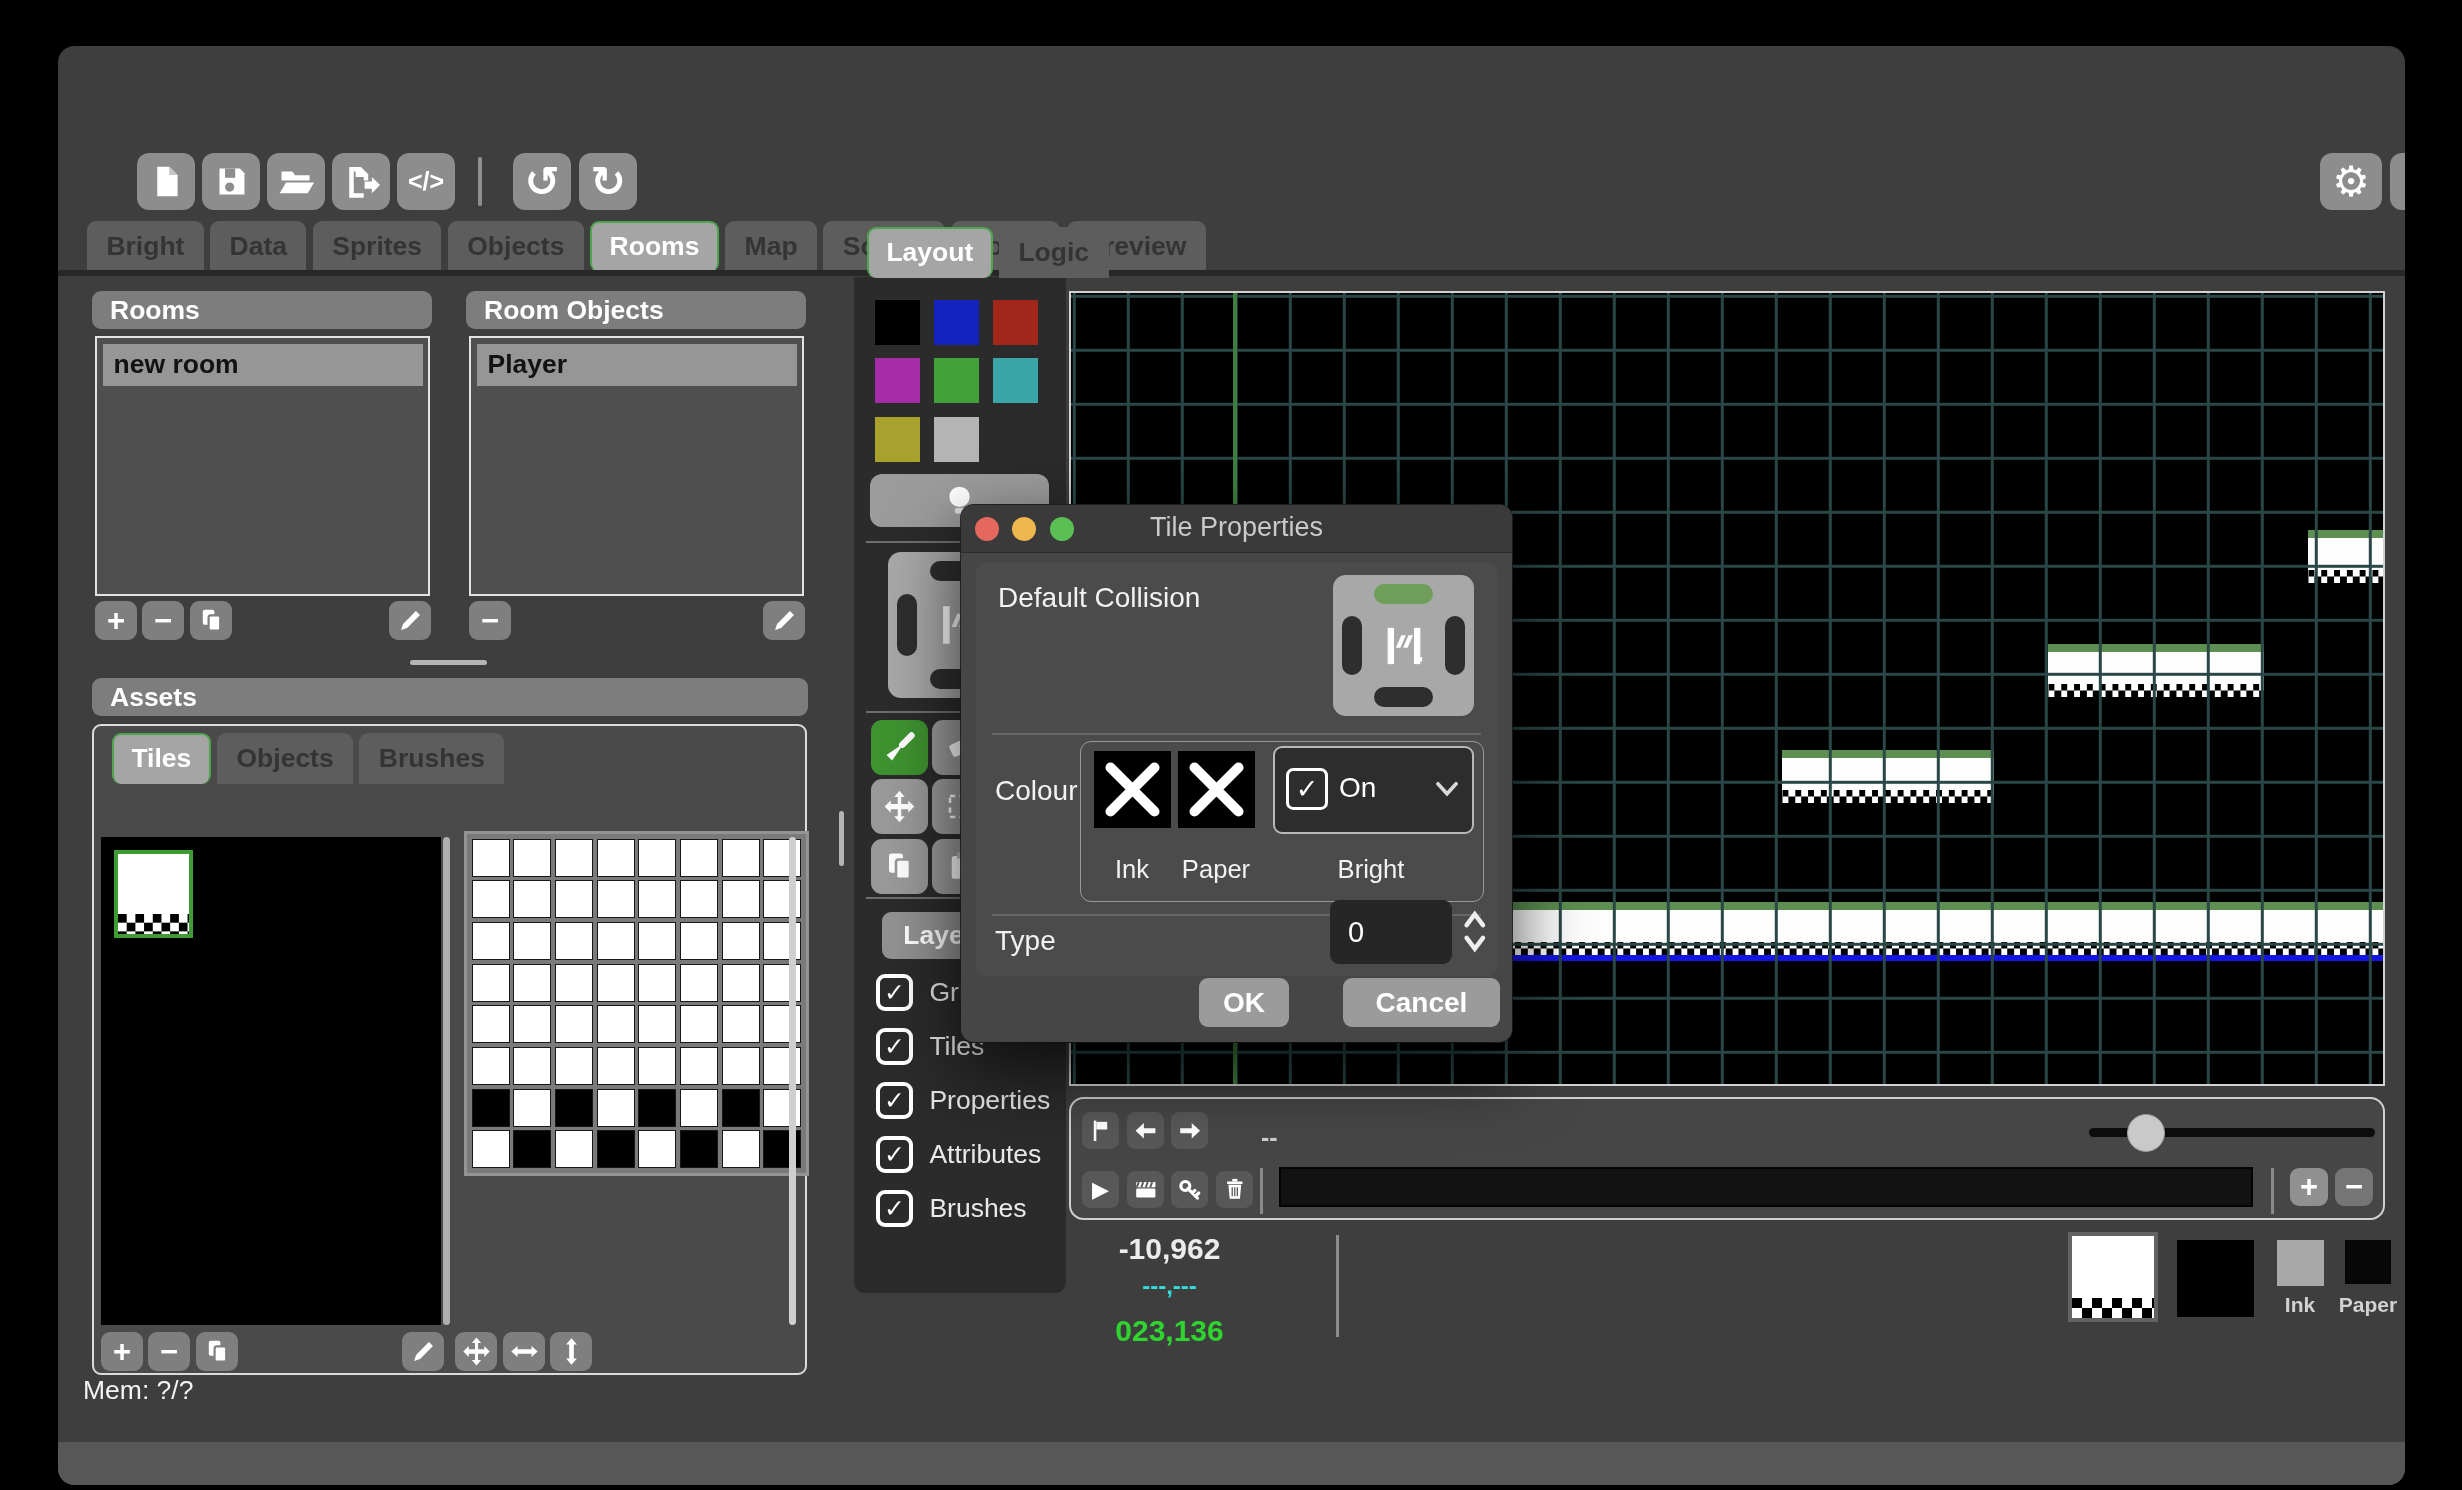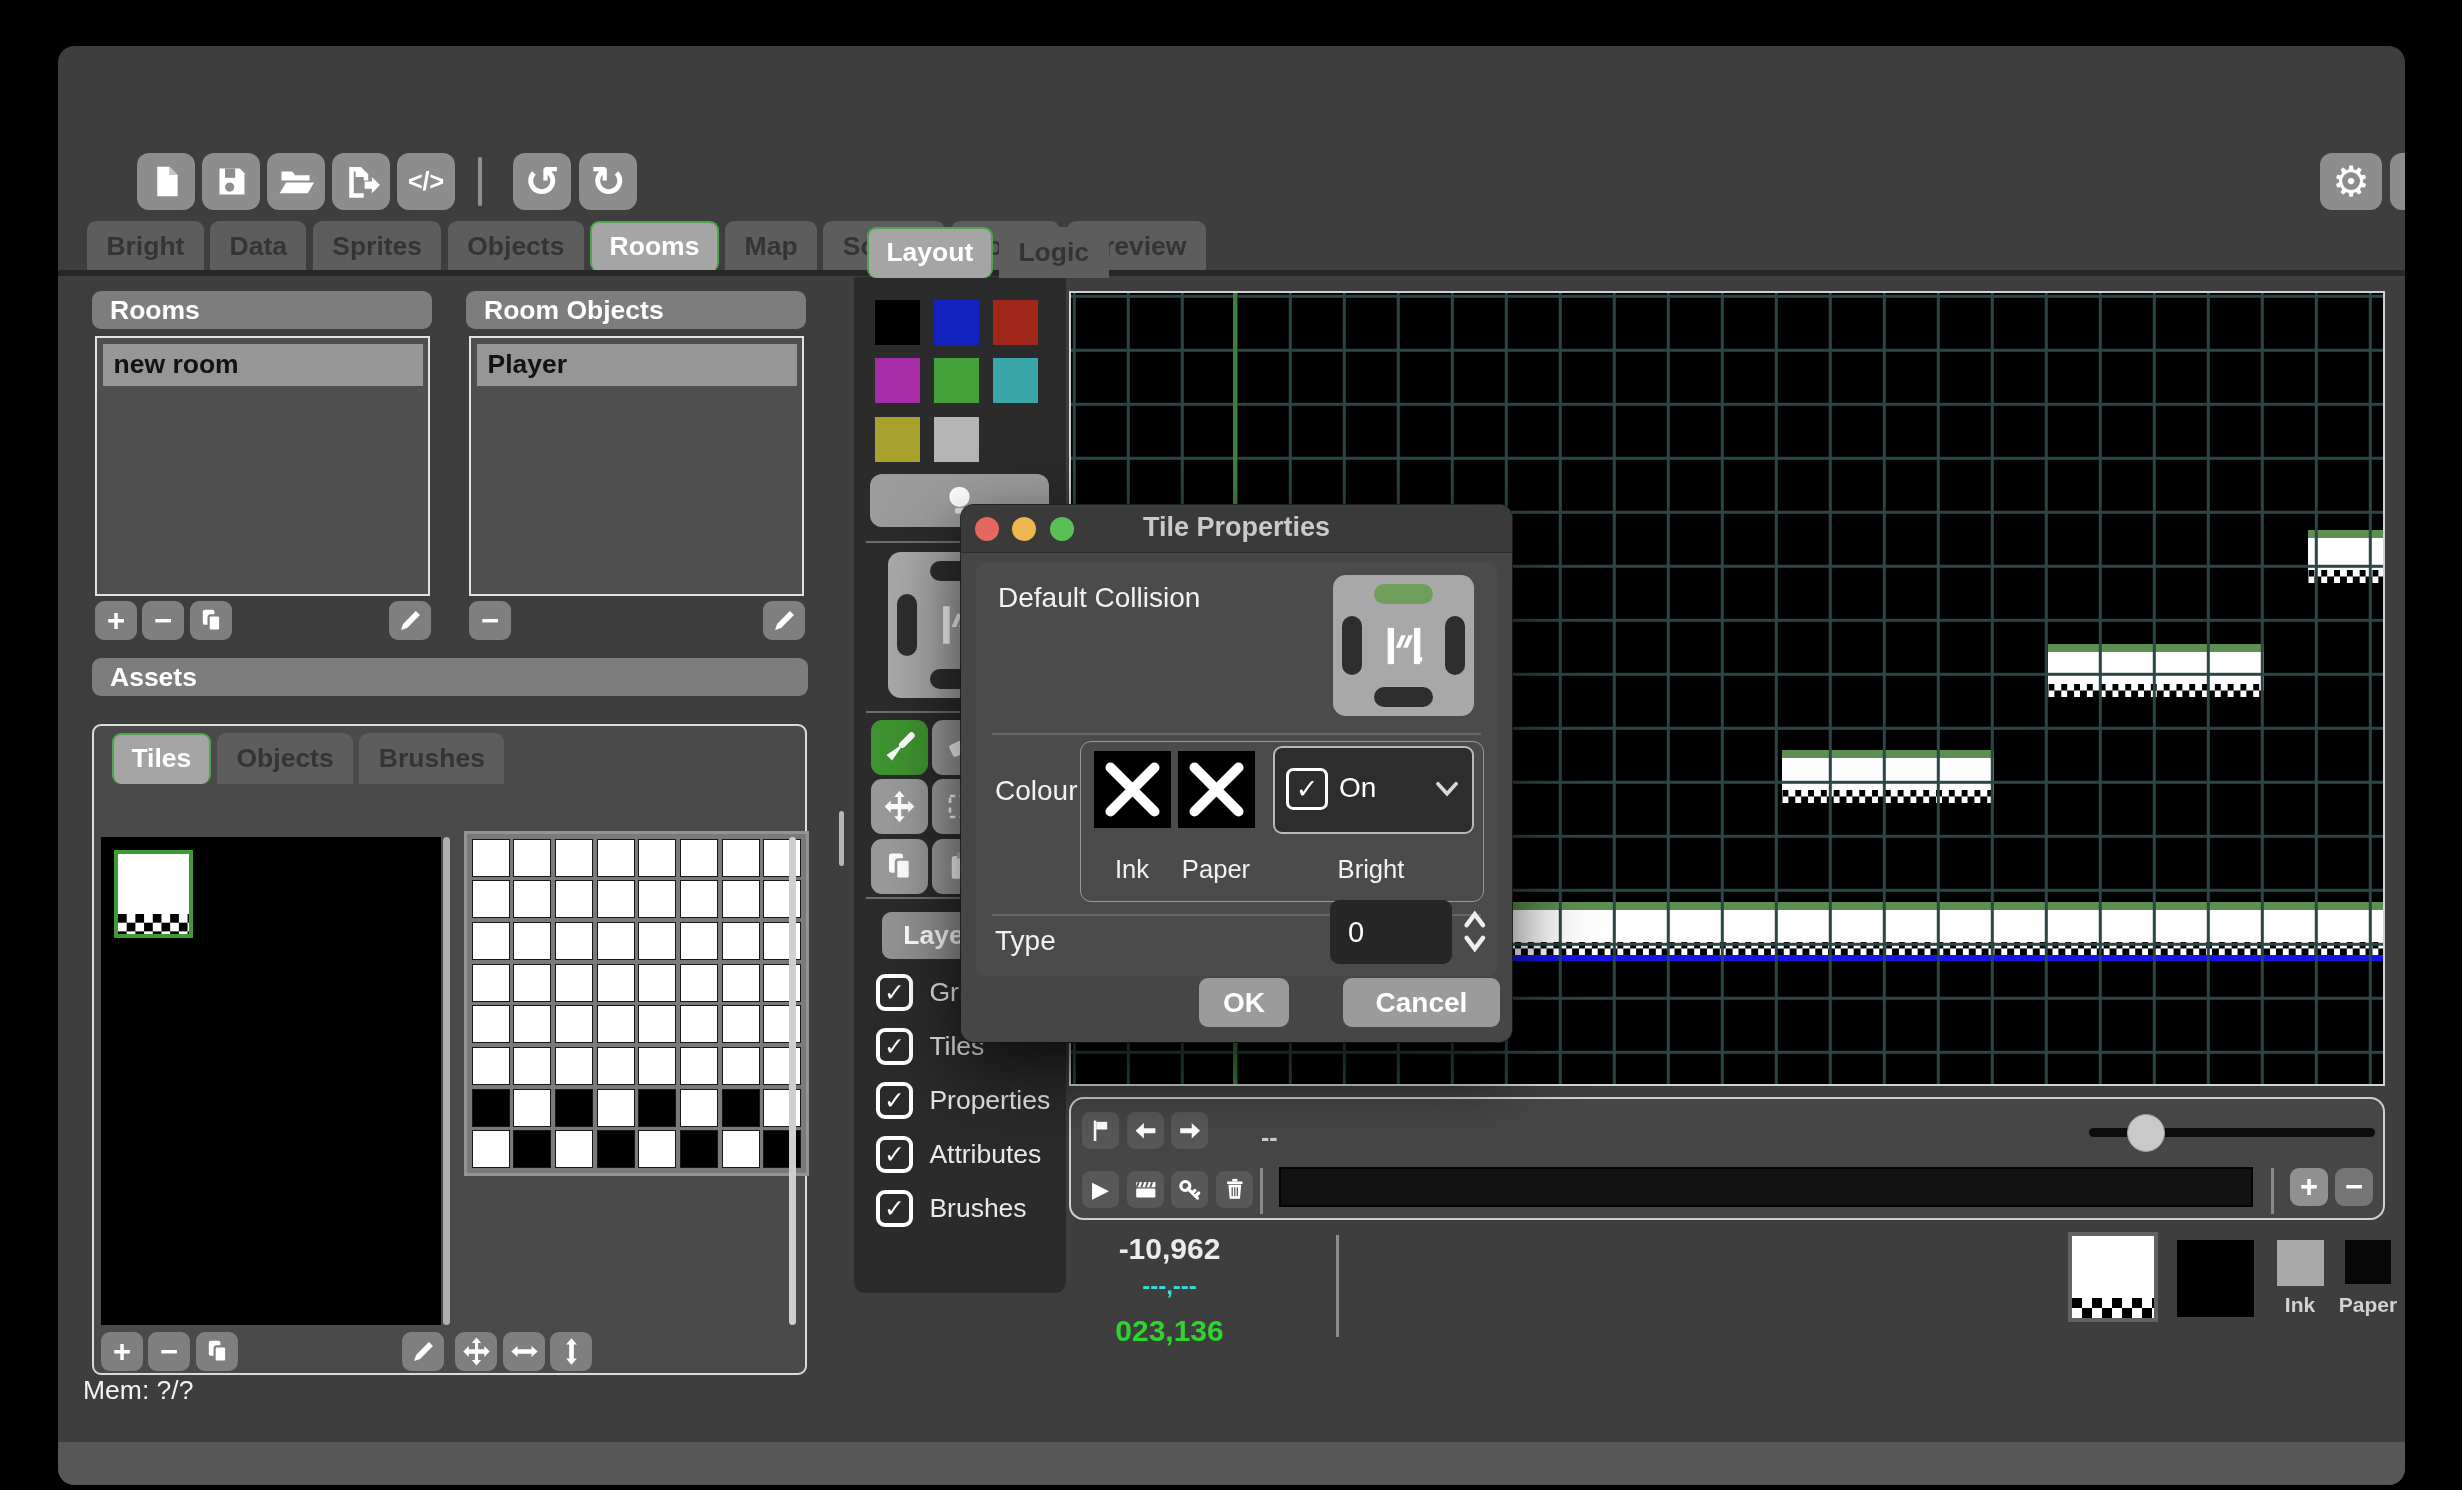--- a/index.html
+++ b/index.html
@@ -81,21 +81,21 @@
   .cbar{position:absolute;border:2.7px solid #cfcfcf;border-radius:14.6px;background:#464646;}
   .tbtn{position:absolute;width:37px;height:37px;background:#585858;border-radius:8.2px;
         display:flex;align-items:center;justify-content:center;color:#fff;}
   .darkbar{position:absolute;background:#121212;border:2.7px solid #040404;}
   .slider-track{position:absolute;height:9px;background:#0c0c0c;border-radius:4.6px;}
   .slider-thumb{position:absolute;width:38px;height:38px;border-radius:50%;background:#c9c9c9;border:1.8px solid #9a9a9a;box-sizing:border-box;}
   
   .dialog{position:absolute;left:961px;top:505px;width:551px;height:537px;background:#464646;
           border-radius:12.8px;box-shadow:0 27px 73px rgba(0,0,0,.7),0 0 0 0.9px #262626;z-index:50;overflow:hidden;}
   .dlg-title{position:absolute;left:0;top:0;right:0;height:47px;background:#3a3a3a;border-bottom:1.8px solid #2c2c2c;}
-  .dlg-title-text{position:absolute;left:0;right:0;top:7.3px;text-align:center;color:#cacaca;font-size:27px;font-weight:bold;}
+  .dlg-title-text{position:absolute;left:0;right:0;top:7.3px;text-align:center;color:#cacaca;font-size:27px;font-weight:normal;}
   .dlg-light{position:absolute;top:12px;width:24px;height:24px;border-radius:50%;}
   .dlg-panel{position:absolute;left:14.6px;top:58px;width:522px;height:413px;background:#4b4b4b;border-radius:9px;}
   .dlg-label{position:absolute;color:#f2f2f2;font-size:28px;}
   .dlg-sep{position:absolute;left:31px;right:31px;height:1.8px;background:#666;}
   .xsq{position:absolute;width:77px;height:77px;background:#000;display:flex;align-items:center;justify-content:center;}
   .grp{position:absolute;border:1.8px solid #9a9a9a;border-radius:11px;}
   .grp-label{position:absolute;color:#f2f2f2;font-size:25.6px;transform:translateX(-50%);}
   .dd{position:absolute;background:#2d2d2d;border:2.7px solid #b8b8b8;border-radius:9px;}
   .dd-cbx{position:absolute;left:11px;top:20px;width:42px;height:42px;border:3.7px solid #fff;border-radius:7.3px;
           box-sizing:border-box;display:flex;align-items:center;justify-content:center;color:#fff;font-size:27px;font-weight:bold;}
@@ -202,21 +202,21 @@
   <div class="sbtn" style="left:411px;top:555px">
         <span>−</span>
       </div>
   <div class="sbtn" style="left:705px;top:555px">
     <svg width="27" height="27" viewBox="0 0 40 40">
           <path d="M6 34l3-9L28 6l6 6L15 31z" fill="#fff"></path>
         </svg>
   </div>
   <div class="handle-h" style="left:352px;top:614px;width:77px"></div>
 
-  <div class="panel-header" style="left:34px;top:612px;width:716px">Assets</div>
+  <div class="panel-header" style="left:34px;top:632px;width:716px">Assets</div>
   <div class="assets-box" style="left:34px;top:678px;width:711px;height:647px"></div>
   <div id="asset-tabs" class="tabrow" style="left:54px;top:687px">
         <div class="tab active">Tiles</div>
         <div class="tab">Objects</div>
         <div class="tab">Brushes</div>
       </div>
   <div style="position:absolute;left:43px;top:791px;width:340px;height:488px;background:#000">
     <div style="position:absolute;left:12.8px;top:12.8px;width:79px;height:88px;border:4.6px solid #3f9c35;box-sizing:border-box">
       <div class="tile-thumb" style="position:absolute;inset:0">
         <div class="tile-check" style="height:20px;background-size:17.4px 17.4px;background-position:8.7px 0"></div>

